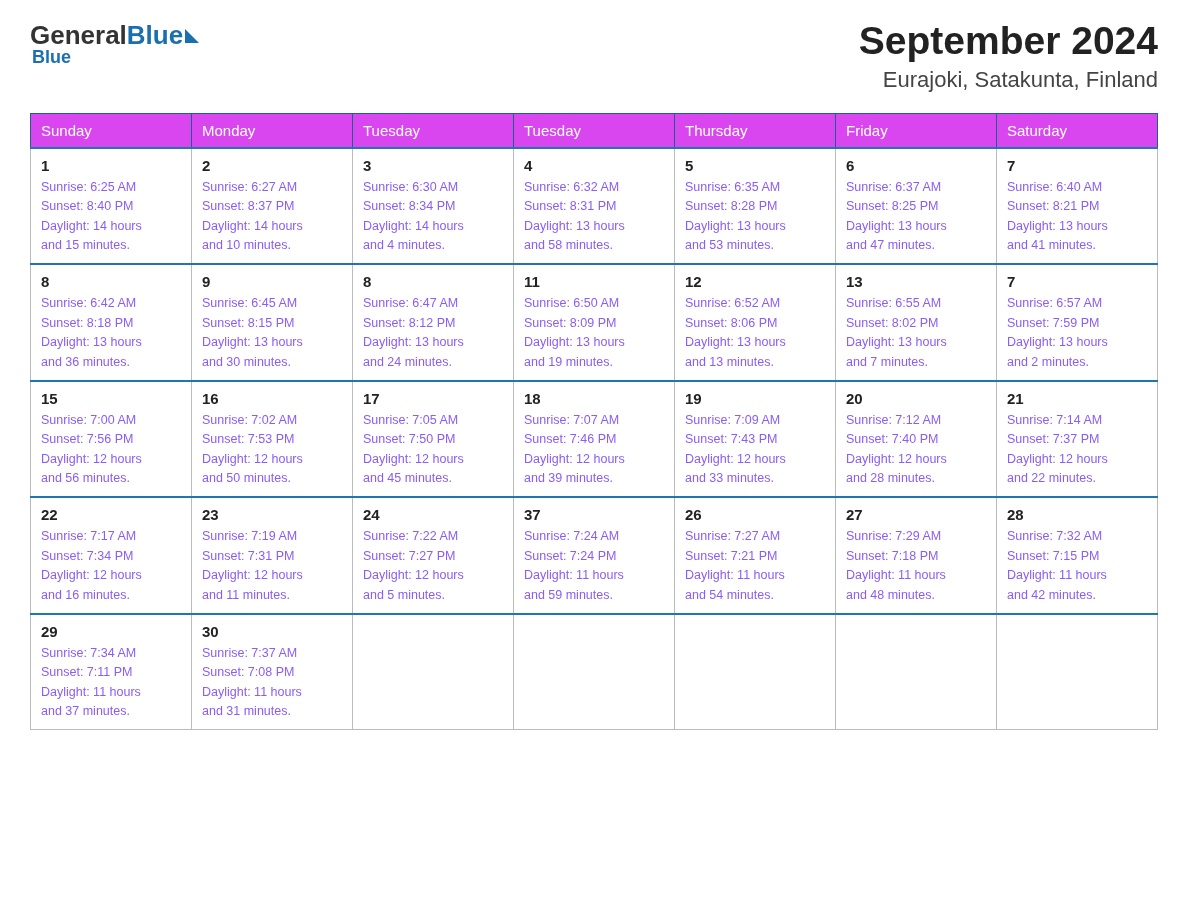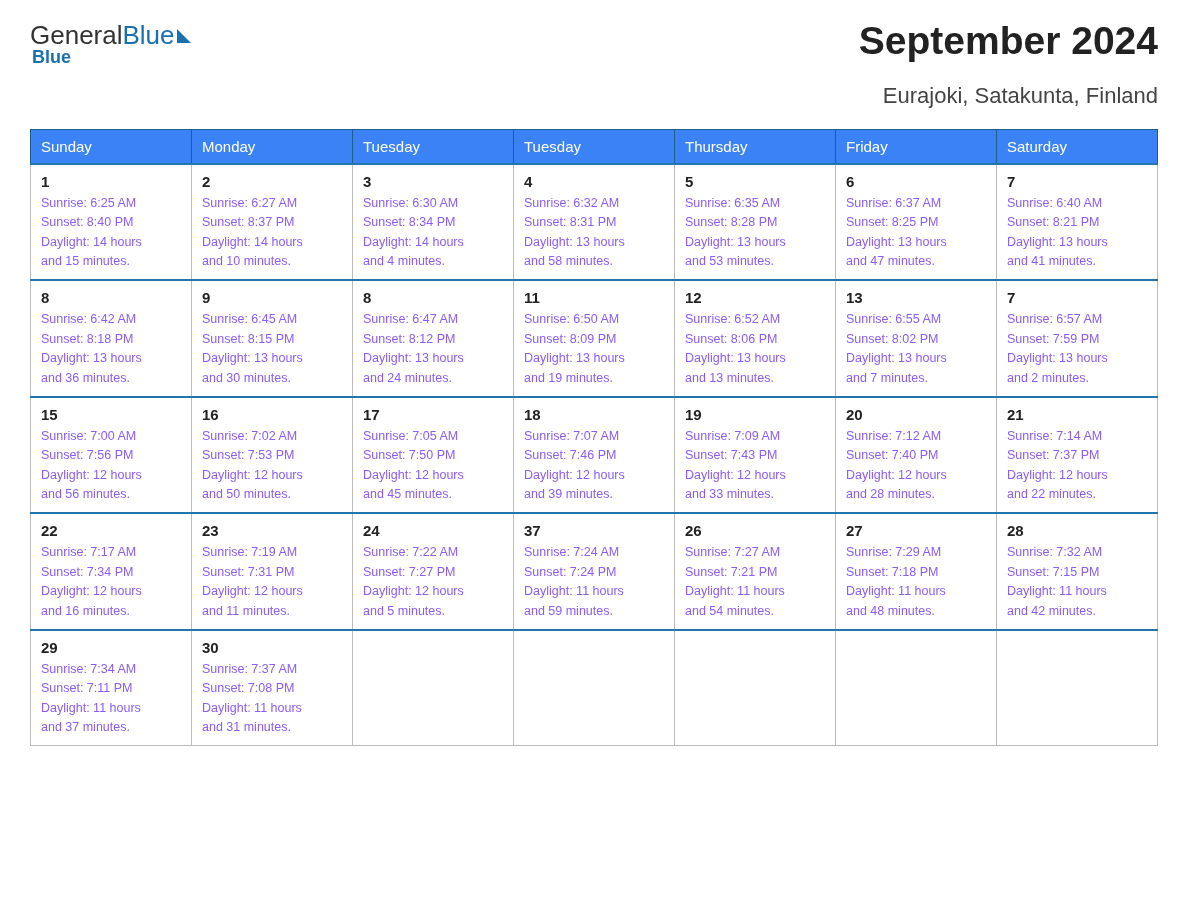--- a/index.html
+++ b/index.html
@@ -19,21 +19,21 @@
     }
     .logo {
       display: flex;
       flex-direction: column;
       align-items: flex-start;
     }
     .logo-text {
       display: flex;
       align-items: center;
       font-size: 26px;
-      font-weight: normal;
+      font-weight: bold;
       color: #333;
     }
     .logo-blue {
       color: #1a6faf;
     }
     .logo-triangle {
       width: 0;
       height: 0;
       border-left: 14px solid #1a6faf;
       border-top: 14px solid transparent;
@@ -54,29 +54,29 @@
     }
     .month-title {
       font-size: 39px;
       font-weight: bold;
       color: #222;
       line-height: 1.1;
     }
     .location-title {
       font-size: 22px;
       color: #444;
-      margin-top: 20px;
+      margin-top: 4px;
     }
     .calendar {
       width: 100%;
       border-collapse: collapse;
       border: 1px solid #999;
     }
     .calendar th {
-      background-color: #3b82f6;
+      background-color: #d946ef;
       color: #fff;
       padding: 8px 10px;
       font-size: 15px;
       font-weight: normal;
       text-align: left;
       border: 1px solid #1a5f8e;
     }
     .calendar td {
       vertical-align: top;
       padding: 8px 10px;

